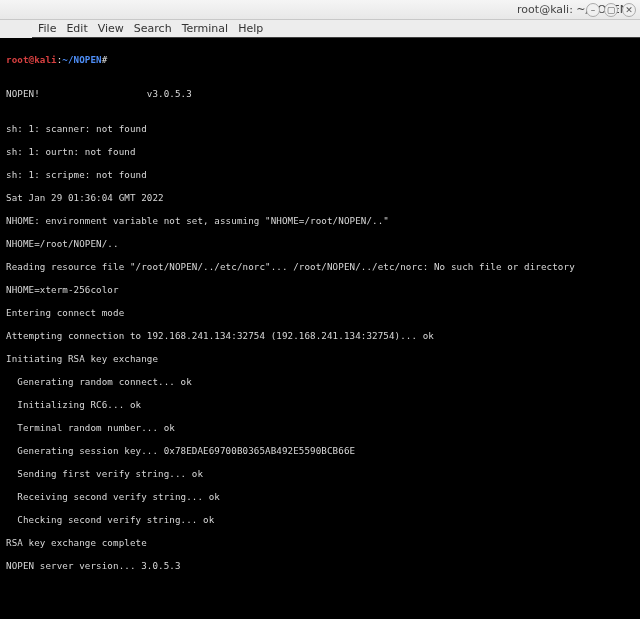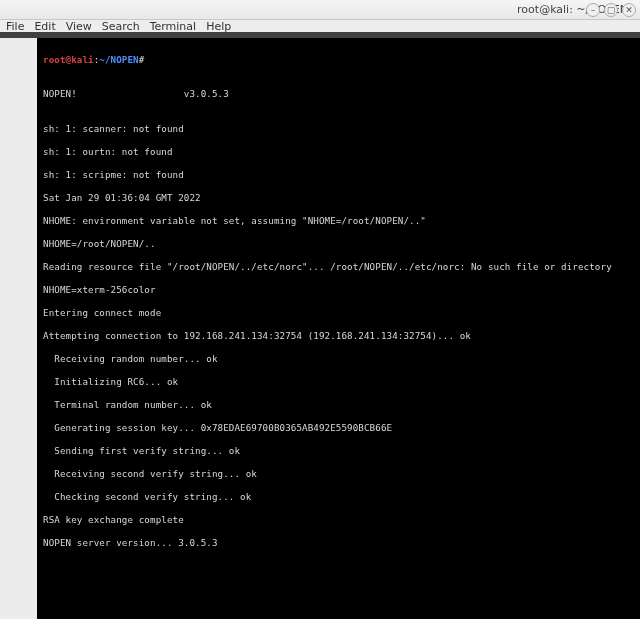--- a/index.html
+++ b/index.html
@@ -49,41 +49,41 @@
     display: flex;
     align-items: center;
     justify-content: center;
     font-size: 9px;
     color: #555;
     cursor: pointer;
   }
   .menubar {
     height: 18px;
     background: #ededed;
-    border-bottom: 6px solid #404040;
+    border-bottom: 1px solid #404040;
     display: flex;
     align-items: center;
     gap: 10px;
     padding: 0 6px;
     font-family: "DejaVu Sans", sans-serif;
     font-size: 11px;
     color: #333;
+    margin-left: 32px;
   }
   .menubar span { cursor: pointer; }
   .terminal {
     flex: 1;
     background: #000;
     color: #d8d8d8;
     padding: 4px 6px 2px 6px;
     line-height: 1.25;
     white-space: pre;
     overflow: hidden;
     font-size: 9.2px;
     letter-spacing: 0.1px;
-    margin-left: 37px;
   }
   .prompt-line { white-space: pre; }
   .red { color: #d84040; font-weight: bold; }
   .blue { color: #4e8ef7; font-weight: bold; }
   .white { color: #e6e6e6; }
 </style>
 </head>
 <body>
 
 <div class="window">
@@ -114,21 +114,22 @@
 <div>sh: 1: scanner: not found</div>
 <div>sh: 1: ourtn: not found</div>
 <div>sh: 1: scripme: not found</div>
 <div>Sat Jan 29 01:36:04 GMT 2022</div>
 <div>NHOME: environment variable not set, assuming "NHOME=/root/NOPEN/.."</div>
 <div>NHOME=/root/NOPEN/..</div>
 <div>Reading resource file "/root/NOPEN/../etc/norc"... /root/NOPEN/../etc/norc: No such file or directory</div>
 <div>NHOME=xterm-256color</div>
 <div>Entering connect mode</div>
 <div>Attempting connection to 192.168.241.134:32754 (192.168.241.134:32754)... ok</div>
-<div>  Receiving random number... ok</div>
+<div>Initiating RSA key exchange</div>
+<div>  Generating random connect... ok</div>
 <div>  Initializing RC6... ok</div>
 <div>  Terminal random number... ok</div>
 <div>  Generating session key... 0x78EDAE69700B0365AB492E5590BCB66E</div>
 <div>  Sending first verify string... ok</div>
 <div>  Receiving second verify string... ok</div>
 <div>  Checking second verify string... ok</div>
 <div>RSA key exchange complete</div>
 <div>NOPEN server version... 3.0.5.3</div>
 <div></div>
 

